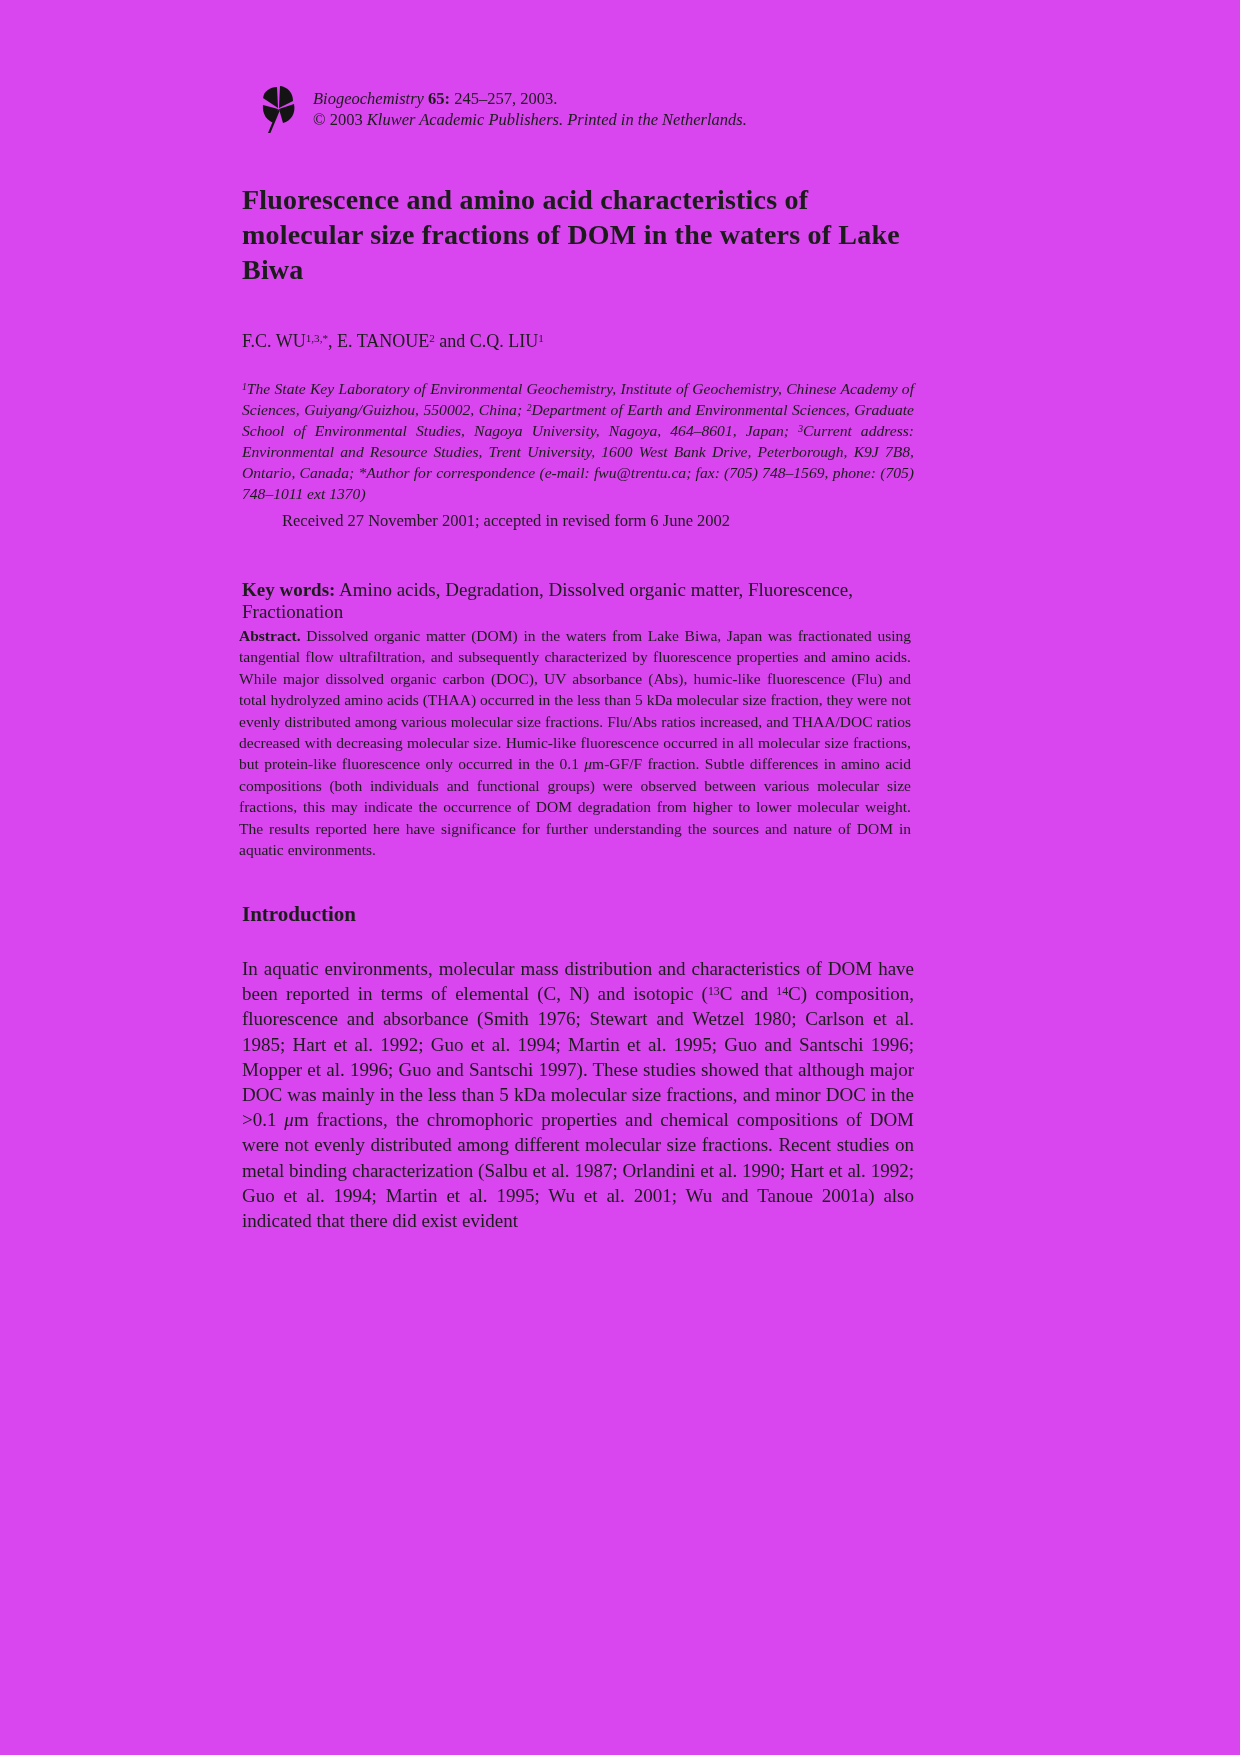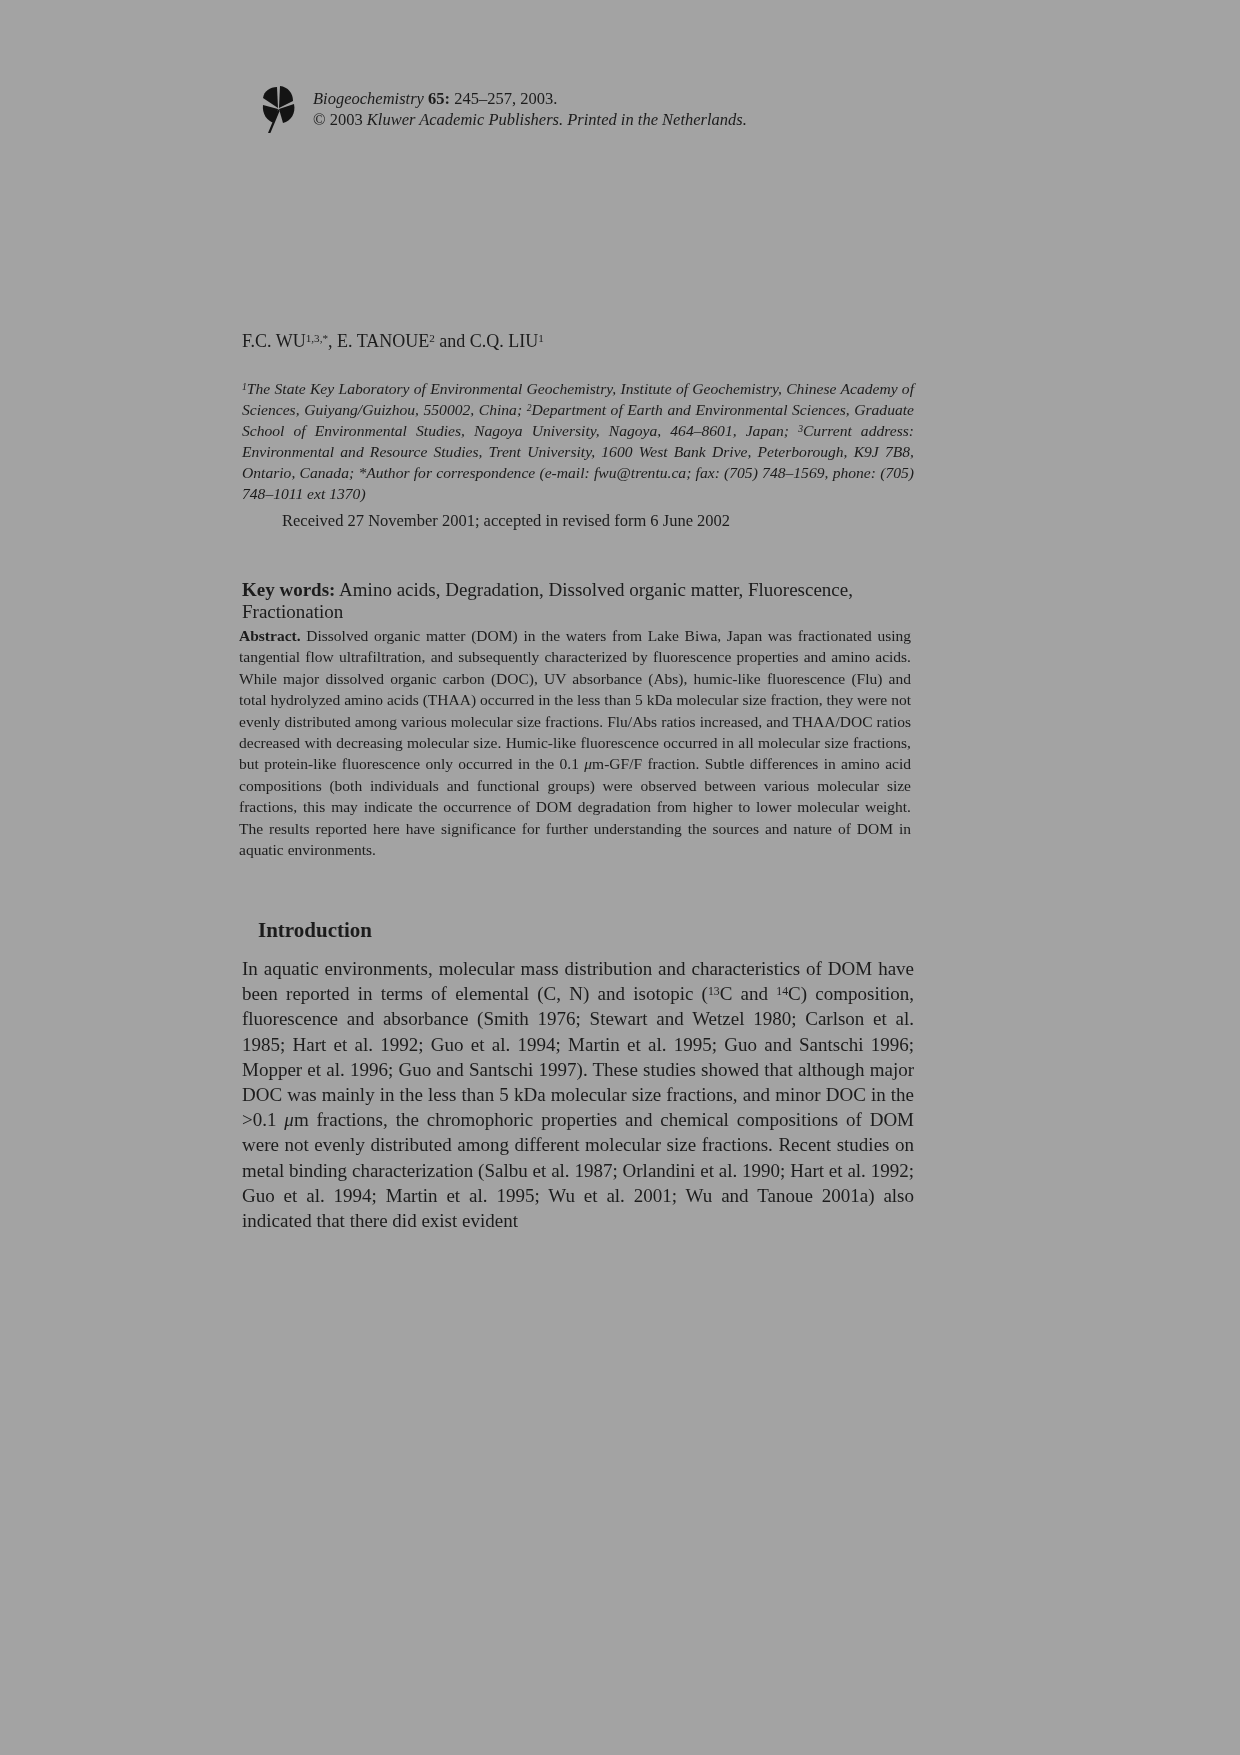--- a/index.html
+++ b/index.html
@@ -1,20 +1,20 @@
 <!DOCTYPE html>
 <html><head>
 <meta charset="utf-8">
 <style>
   html,body{margin:0;padding:0;background:#888;}
   .page{
     position:relative;
     width:1240px;height:1755px;
     margin:0 auto;
-    background:#a3a3a3;
+    background:#d946ef;
     color:#1c1c1c;
     font-family:"Liberation Serif", serif;
     overflow:hidden;
   }
   .abs{position:absolute;}
   .i{font-style:italic;}
   .b{font-weight:bold;}
   sup{font-size:0.62em;vertical-align:baseline;position:relative;top:-0.45em;line-height:0;}
 
   .logo{left:260px;top:85px;width:36px;height:50px;}
@@ -56,27 +56,32 @@
         <path d="M18,24 L3,20 C2,29 7,36 14,38 Z"></path>
         <path d="M18,24 L8,48 L10.4,48 L19.6,26 Z"></path>
       </g>
     </svg>
   </div>
   <div class="abs header-text">
     <div><span class="i">Biogeochemistry</span><span> </span><span class="b">65:</span><span> 245–257, 2003.</span></div>
     <div><span>© 2003 </span><span class="i">Kluwer Academic Publishers. Printed in the Netherlands.</span></div>
   </div>
 
+  <h1 class="abs paper-title" style="margin:0;">
+    <span>Fluorescence and amino acid characteristics of</span><br>
+    <span>molecular size fractions of DOM in the waters of Lake</span><br>
+    <span>Biwa</span>
+  </h1>
 
   <div class="abs authors"><span>F.C. WU</span><sup>1,3,*</sup><span>, E. TANOUE</span><sup>2</sup><span> and C.Q. LIU</span><sup>1</sup></div>
 
   <div class="abs affiliations"><sup>1</sup><span>The State Key Laboratory of Environmental Geochemistry, Institute of Geochemistry, Chinese Academy of Sciences, Guiyang/Guizhou, 550002, China; </span><sup>2</sup><span>Department of Earth and Environmental Sciences, Graduate School of Environmental Studies, Nagoya University, Nagoya, 464–8601, Japan; </span><sup>3</sup><span>Current address: Environmental and Resource Studies, Trent University, 1600 West Bank Drive, Peterborough, K9J 7B8, Ontario, Canada; *Author for correspondence (e-mail: fwu@trentu.ca; fax: (705) 748–1569, phone: (705) 748–1011 ext 1370)</span></div>
 
   <div class="abs received">Received 27 November 2001; accepted in revised form 6 June 2002</div>
 
   <div class="abs keywords"><span class="b">Key words:</span><span> Amino acids, Degradation, Dissolved organic matter, Fluorescence, Fractionation</span></div>
 
   <div class="abs abstract"><span class="b">Abstract.</span><span> Dissolved organic matter (DOM) in the waters from Lake Biwa, Japan was fractionated using tangential flow ultrafiltration, and subsequently characterized by fluorescence properties and amino acids. While major dissolved organic carbon (DOC), UV absorbance (Abs), humic-like fluorescence (Flu) and total hydrolyzed amino acids (THAA) occurred in the less than 5 kDa molecular size fraction, they were not evenly distributed among various molecular size fractions. Flu/Abs ratios increased, and THAA/DOC ratios decreased with decreasing molecular size. Humic-like fluorescence occurred in all molecular size fractions, but protein-like fluorescence only occurred in the 0.1 </span><span class="i">μ</span><span>m-GF/F fraction. Subtle differences in amino acid compositions (both individuals and functional groups) were observed between various molecular size fractions, this may indicate the occurrence of DOM degradation from higher to lower molecular weight. The results reported here have significance for further understanding the sources and nature of DOM in aquatic environments.</span></div>
 
-  <h2 class="abs section-heading" style="margin:16px;">Introduction</h2>
+  <h2 class="abs section-heading" style="margin:0;">Introduction</h2>
   <div class="abs body-para"><span>In aquatic environments, molecular mass distribution and characteristics of DOM have been reported in terms of elemental (C, N) and isotopic (</span><sup>13</sup><span>C and </span><sup>14</sup><span>C) composition, fluorescence and absorbance (Smith 1976; Stewart and Wetzel 1980; Carlson et al. 1985; Hart et al. 1992; Guo et al. 1994; Martin et al. 1995; Guo and Santschi 1996; Mopper et al. 1996; Guo and Santschi 1997). These studies showed that although major DOC was mainly in the less than 5 kDa molecular size fractions, and minor DOC in the &gt;0.1 </span><span class="i">μ</span><span>m fractions, the chromophoric properties and chemical compositions of DOM were not evenly distributed among different molecular size fractions. Recent studies on metal binding characterization (Salbu et al. 1987; Orlandini et al. 1990; Hart et al. 1992; Guo et al. 1994; Martin et al. 1995; Wu et al. 2001; Wu and Tanoue 2001a) also indicated that there did exist evident</span></div>
 
 </div>
 
 </body></html>

